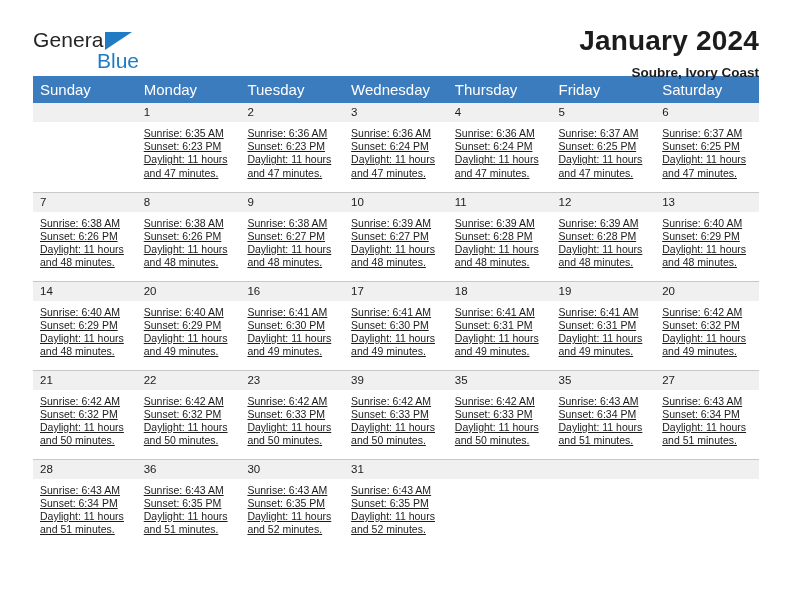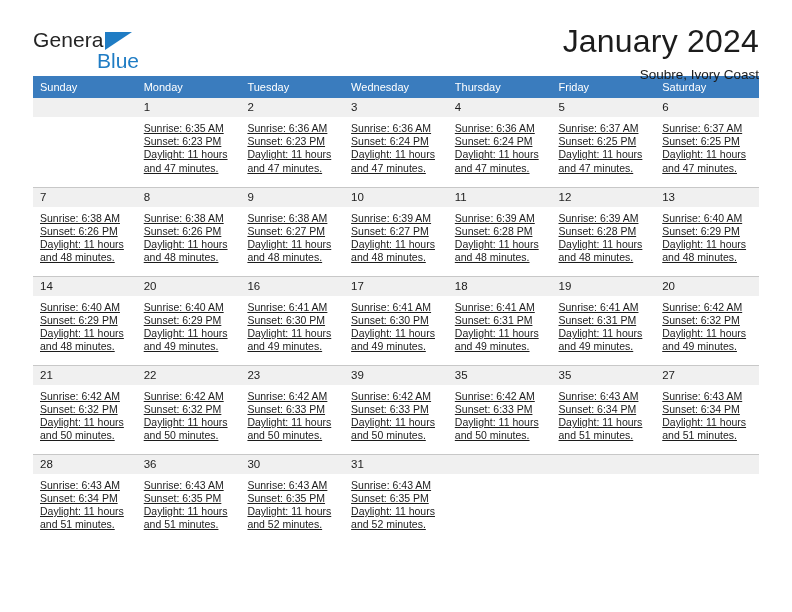--- a/index.html
+++ b/index.html
@@ -52,42 +52,43 @@
     left: 64px;
     top: 21px;
     font-size: 21px;
     color: #1f7cc4;
   }
   .titles {
     text-align: right;
     padding-top: 2px;
   }
   .cal-title {
-    font-size: 32px;
-    font-weight: normal;
+    font-size: 28px;
+    font-weight: bold;
     color: #1c1c1c;
     line-height: 1.15;
     letter-spacing: .2px;
   }
   .cal-sub {
     font-size: 13.5px;
     color: #1c1c1c;
     margin-top: 7px;
+    font-weight: bold;
   }
 
   
   .calendar {
     width: 726px;
     border-collapse: collapse;
     table-layout: fixed;
   }
   .calendar th {
     background: #3a7cbe;
     color: #ffffff;
-    font-size: 11px;
+    font-size: 15px;
     font-weight: normal;
     text-align: left;
     padding: 5px 0 5px 7px;
     height: 22px;
   }
   .weekrow > td {
     vertical-align: top;
     padding: 0;
     border-top: 1px solid #c8c8c8;
     height: 89px;

